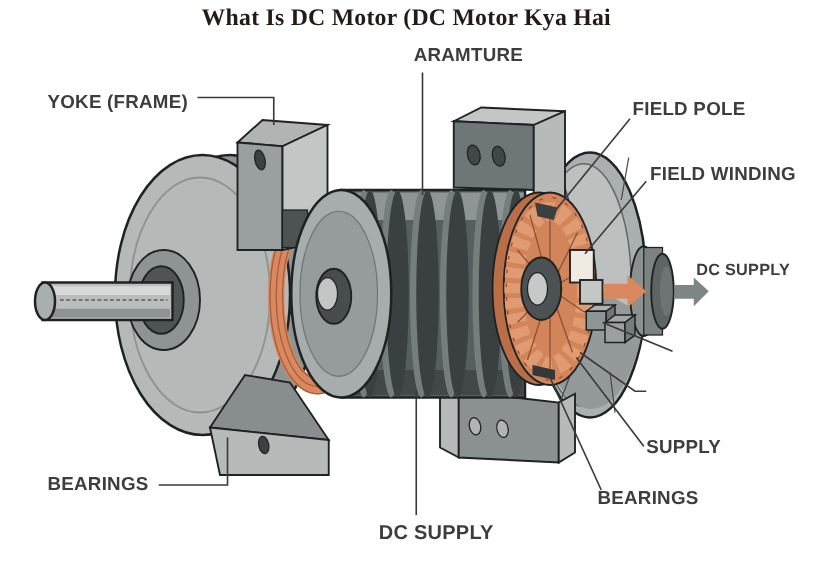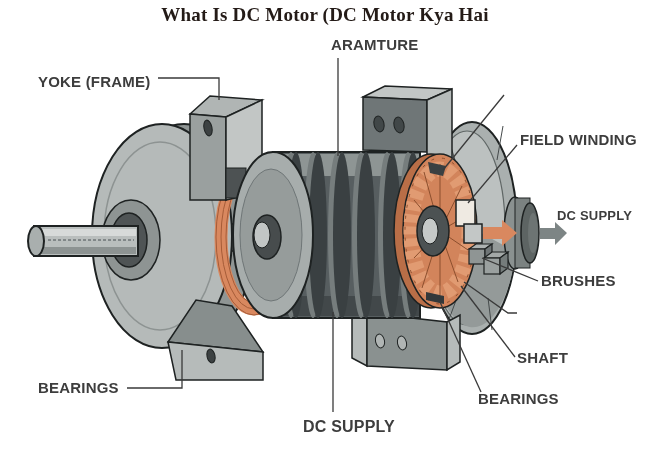--- a/index.html
+++ b/index.html
@@ -170,21 +170,21 @@
       <polyline points="517,313 508,313 464,282"></polyline>
       <line x1="515" y1="357" x2="461" y2="286"></line>
       <line x1="481" y1="392" x2="440" y2="302"></line>
       <polyline points="127,388 182,388 182,350"></polyline>
       <line x1="333" y1="412" x2="333" y2="312"></line>
     </g>
   </svg>
 
   <div class="label center" style="left:331px;top:36px;width:82px;">ARAMTURE</div>
   <div class="label" style="left:38px;top:73px;">YOKE (FRAME)</div>
+  <div class="label" style="left:506px;top:79px;">FIELD POLE</div>
   <div class="label" style="left:520px;top:131px;text-align:right;">FIELD WINDING</div>
   <div class="label small" style="left:557px;top:208px;">DC SUPPLY</div>
-  <div class="label" style="left:541px;top:272px;">BRUSHES</div>
-  <div class="label" style="left:517px;top:349px;">SHAFT</div>
+  <div class="label" style="left:517px;top:349px;">SUPPLY</div>
   <div class="label" style="left:478px;top:390px;">BEARINGS</div>
   <div class="label" style="left:38px;top:379px;">BEARINGS</div>
   <div class="label big" style="left:303px;top:418px;">DC SUPPLY</div>
 
 </div>
 
 </body></html>

